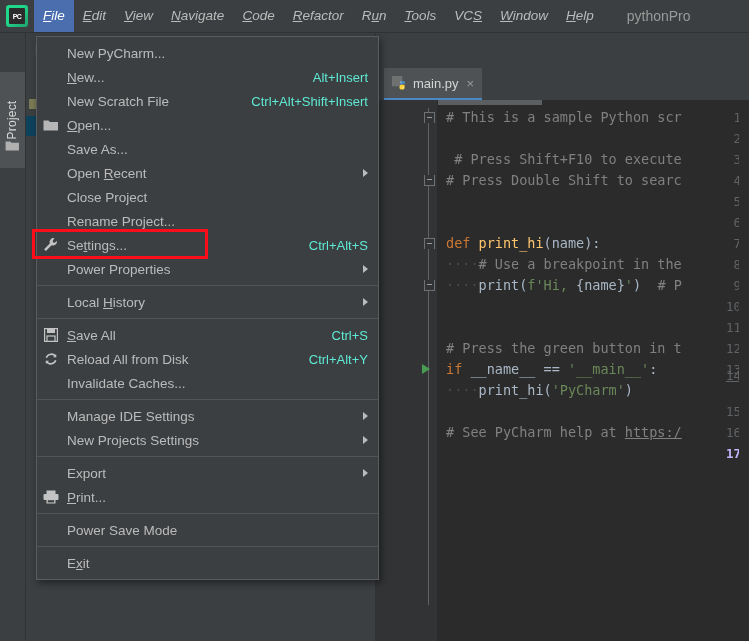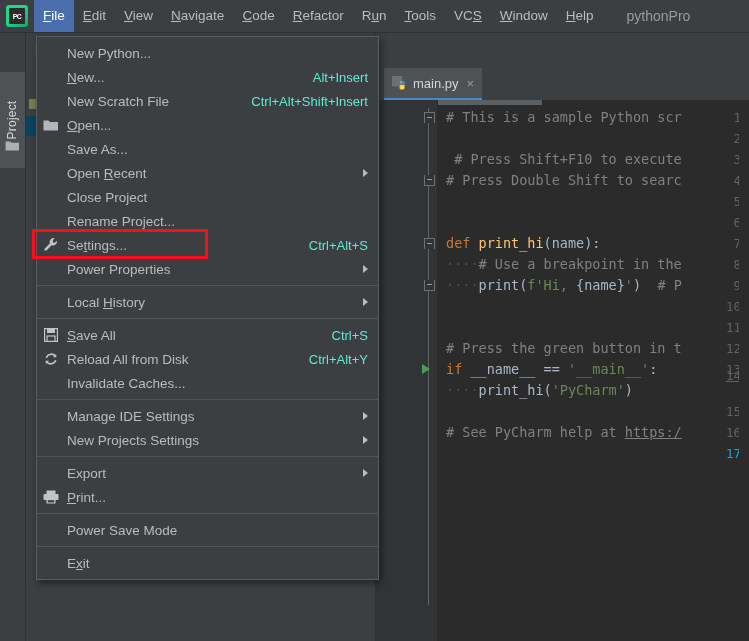--- a/index.html
+++ b/index.html
@@ -102,21 +102,21 @@
   .foldstrip{
     position:absolute;left:46px;top:0;width:14px;bottom:0;background:#313335;
   }
   .foldline{position:absolute;left:6px;top:8px;bottom:36px;width:1px;background:#606366;}
   .gutterborder{position:absolute;left:60px;top:0;bottom:0;width:1px;background:#313335;}
   .lnum{
     position:absolute;right:8px;width:40px;text-align:right;
     font-family:"DejaVu Sans Mono",monospace;font-size:12.5px;color:#606366;
     height:21px;line-height:21px;
   }
-  .lnum.cur{color:#0ea5e9;font-weight:normal;}
+  .lnum.cur{color:#c4b5fd;font-weight:bold;}
   .codelayer{
     position:absolute;left:62px;top:0;right:0;bottom:0;
     font-family:"DejaVu Sans Mono",monospace;font-size:13.5px;
     white-space:pre;
   }
   .cl{position:absolute;left:8px;height:21px;line-height:21px;white-space:pre;}
   .tk-com{color:#808080;}
   .tk-kw{color:#cc7832;}
   .tk-fn{color:#ffc66d;}
   .tk-str{color:#6a8759;}
@@ -256,40 +256,40 @@
       <svg width="15" height="12" viewBox="0 0 16 13">
         <path d="M0.5 1.5h5l1.4 1.6h8.1v8.4H0.5z" fill="#b0b0b0"></path>
       </svg>
     </span>
   </div>
 
   <div class="menubar">
     <div class="pc-logo">
       <span class="inner">PC</span>
     </div>
-    <div id="menubar-items" style="display:flex;align-items:flex-end;">
+    <div id="menubar-items" style="display:flex;align-items:flex-end;font-style:italic;">
         <div class="mb-item active"><u>F</u>ile</div>
         <div class="mb-item"><u>E</u>dit</div>
         <div class="mb-item"><u>V</u>iew</div>
         <div class="mb-item"><u>N</u>avigate</div>
         <div class="mb-item"><u>C</u>ode</div>
         <div class="mb-item"><u>R</u>efactor</div>
         <div class="mb-item">R<u>u</u>n</div>
         <div class="mb-item"><u>T</u>ools</div>
         <div class="mb-item">VC<u>S</u></div>
         <div class="mb-item"><u>W</u>indow</div>
         <div class="mb-item"><u>H</u>elp</div>
       </div>
     <div class="mb-project">pythonPro</div>
   </div>
 
   <div class="menupopup" id="filemenu">
       <div class="mi">
         <span class="micon"></span>
-        <span class="mlabel">New Python...</span>
+        <span class="mlabel">New PyCharm...</span>
       </div>
       <div class="mi">
         <span class="micon"></span>
         <span class="mlabel"><u>N</u>ew...</span>
         <span class="mshort">Alt+Insert</span>
       </div>
       <div class="mi">
         <span class="micon"></span>
         <span class="mlabel">New Scratch File</span>
         <span class="mshort">Ctrl+Alt+Shift+Insert</span>

